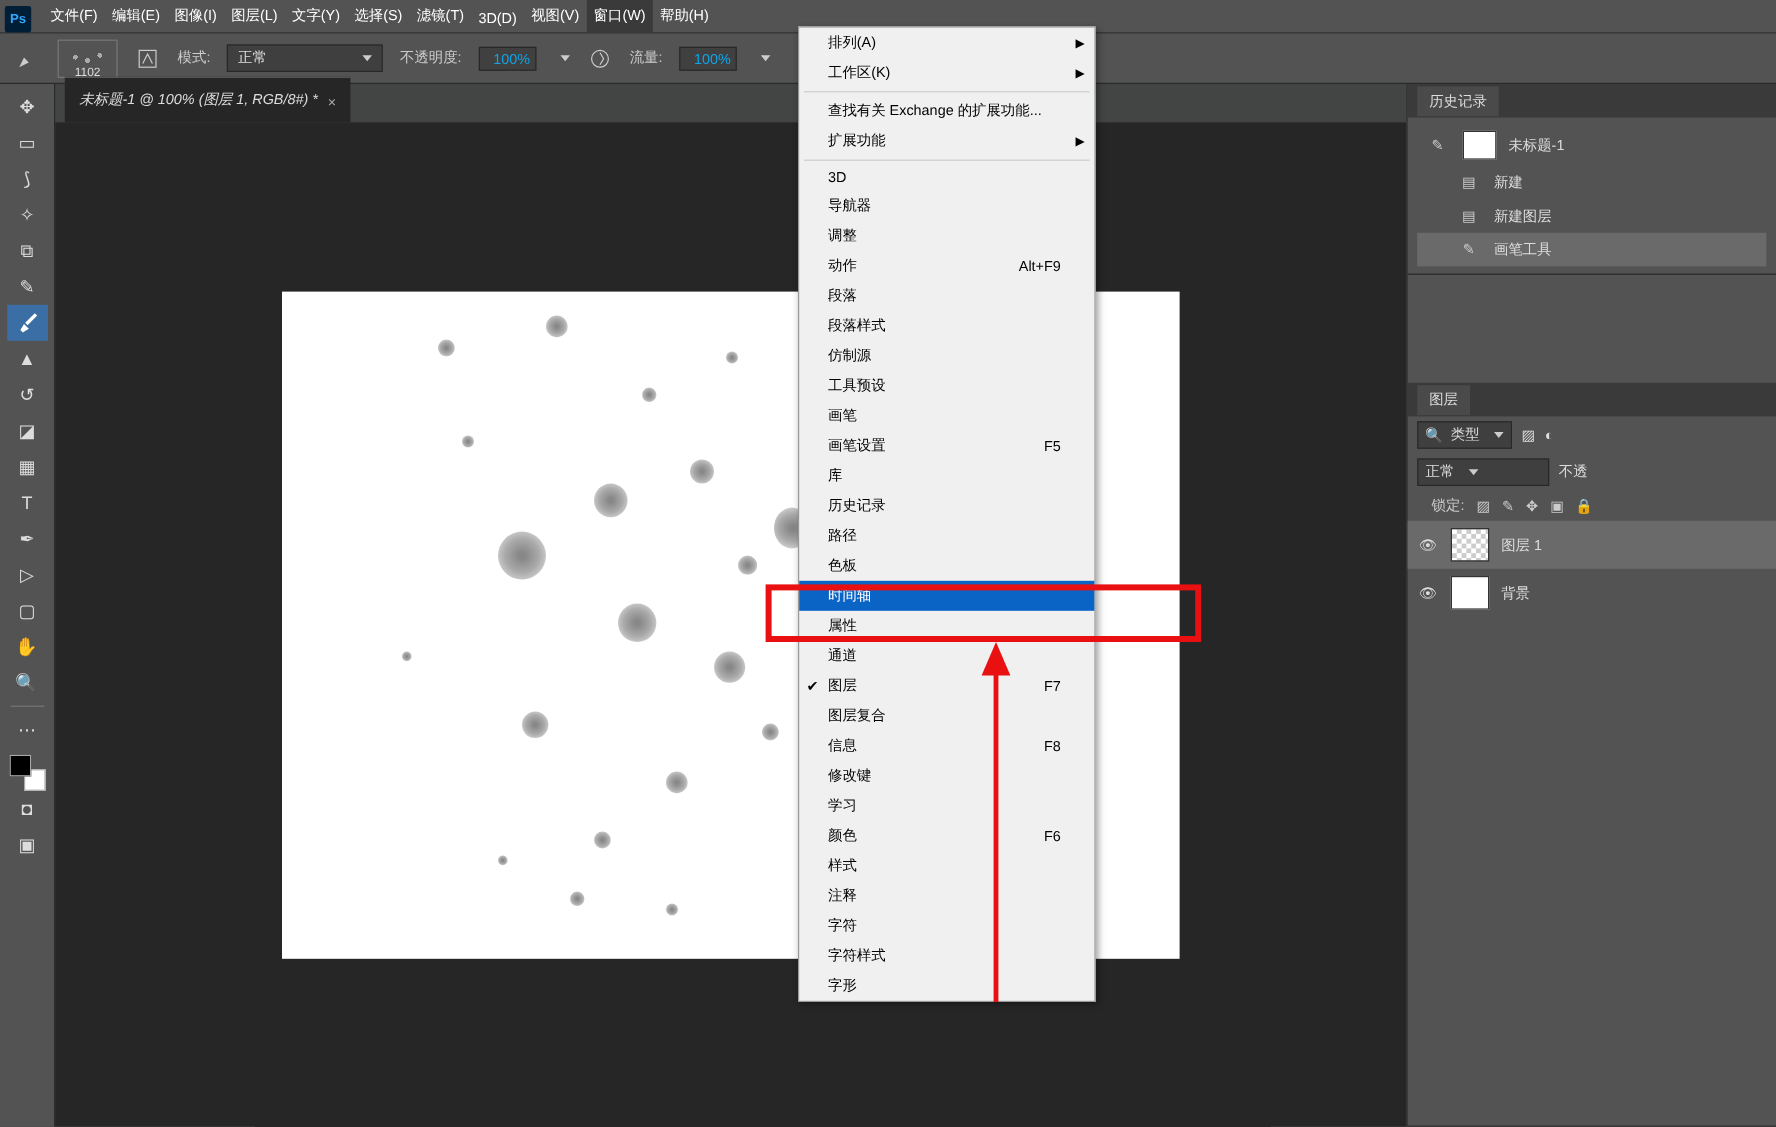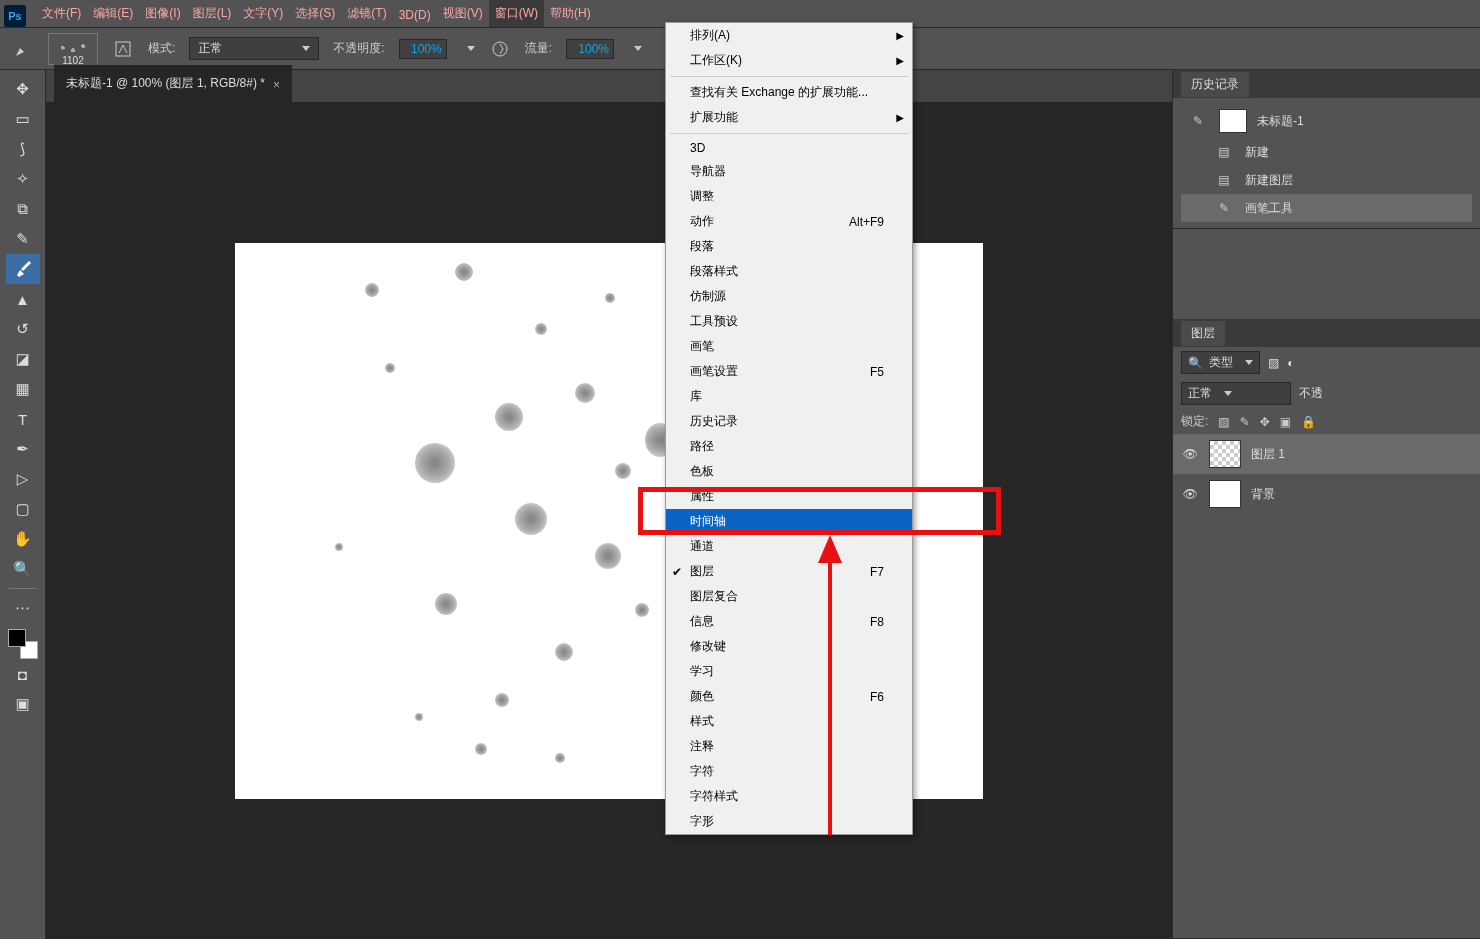--- a/index.html
+++ b/index.html
@@ -1,21 +1,21 @@
 <!DOCTYPE html>
 <html><head>
 <meta charset="utf-8">
 <style>
 * { margin: 0; padding: 0; box-sizing: border-box; font-family: "Microsoft YaHei", sans-serif; }
 body { background: #535353; color: #ddd; font-size: 12px; width: 1480px; height: 939px; overflow: hidden; position: relative; }
 
 
 .menubar { height: 28px; background: #535353; display: flex; align-items: flex-end; padding-left: 4px; border-bottom: 1px solid #2a2a2a; }
 .ps-logo { width: 22px; height: 22px; background: #001e36; color: #31a8ff; display: flex; align-items: center; justify-content: center; font-weight: bold; font-size: 11px; margin-right: 10px; border-radius: 2px; }
-.menubar .menu-item { padding: 5px 6px; cursor: default; color: #fca5a5; }
+.menubar .menu-item { padding: 5px 6px; cursor: default; color: #ffffff; }
 .menubar .menu-item.open { background: #3a3a3a; }
 
 
 .optionsbar { height: 42px; background: #535353; display: flex; align-items: center; padding: 0 12px; border-bottom: 1px solid #2a2a2a; gap: 14px; }
 .brush-preview { width: 50px; height: 32px; border: 1px solid #777; display: flex; flex-direction: column; align-items: center; justify-content: center; position: relative; }
 .brush-dots { width: 34px; height: 14px; background: radial-gradient(circle at 20% 40%, #aaa 2px, transparent 2px), radial-gradient(circle at 50% 60%, #aaa 2px, transparent 2px), radial-gradient(circle at 80% 30%, #aaa 2px, transparent 2px); }
 .brush-size { font-size: 10px; color: #ddd; position: absolute; bottom: -2px; }
 .opt-icon { width: 22px; height: 22px; display: flex; align-items: center; justify-content: center; color: #ccc; }
 .opt-label { color: #ccc; }
 .opt-select { background: #3f3f3f; border: 1px solid #282828; color: #ddd; padding: 2px 8px; min-width: 130px; display: flex; align-items: center; justify-content: space-between; }
@@ -27,21 +27,21 @@
 .toolbar { width: 46px; background: #535353; display: flex; flex-direction: column; align-items: center; padding-top: 4px; gap: 0; border-right: 1px solid #2a2a2a; }
 .tool-btn { width: 34px; height: 30px; display: flex; align-items: center; justify-content: center; color: #ddd; font-size: 15px; }
 .tool-btn.active { background: #3a6ea5; }
 .tool-sep { width: 28px; height: 1px; background: #777; margin: 4px 0; }
 .fgbg { width: 30px; height: 30px; position: relative; margin-top: 6px; }
 .fgbg .fg { width: 18px; height: 18px; background: #000; border: 1px solid #aaa; position: absolute; top: 0; left: 0; }
 .fgbg .bg { width: 18px; height: 18px; background: #fff; border: 1px solid #aaa; position: absolute; bottom: 0; right: 0; }
 
 .canvas-area { flex: 1; background: #262626; display: flex; flex-direction: column; }
 .tab-strip { height: 32px; background: #434444; display: flex; align-items: flex-end; padding-left: 8px; }
-.doc-tab { background: #262626; padding: 10px 12px; color: #ddd; display: flex; align-items: flex-end; gap: 8px; border-top: 1px solid #555; }
+.doc-tab { background: #262626; padding: 10px 12px; color: #ddd; display: flex; align-items: flex-end; gap: 8px; border-top: 1px solid #555; font-style: italic; }
 .doc-tab .close { color: #aaa; cursor: pointer; }
 .canvas-wrap { flex: 1; display: flex; align-items: center; justify-content: center; position: relative; }
 .canvas { width: 748px; height: 556px; background: #fff; position: relative; overflow: hidden; }
 .splat { position: absolute; border-radius: 50%; background: radial-gradient(circle, #888 10%, #aaa 50%, rgba(200,200,200,0.3) 100%); }
 
 
 .panels-right { width: 308px; background: #535353; display: flex; flex-direction: column; border-left: 1px solid #2a2a2a; }
 .panel { border-bottom: 1px solid #2a2a2a; }
 .panel-tabs { background: #3a3a3a; display: flex; align-items: center; height: 28px; padding-left: 8px; }
 .panel-tab { padding: 4px 10px; background: #4a4a4a; color: #ddd; }
@@ -50,21 +50,21 @@
 .history-row .thumb { width: 28px; height: 24px; background: #fff; border: 1px solid #333; }
 .history-row .hicon { width: 22px; height: 18px; display: flex; align-items: center; justify-content: center; color: #ccc; }
 .history-row.active { background: #6a6a6a; }
 .layers-controls { display: flex; align-items: center; gap: 8px; padding: 4px 8px; }
 .layers-controls .lsel { background: #3f3f3f; border: 1px solid #282828; color: #ddd; padding: 2px 6px; display: flex; align-items: center; gap: 6px; }
 .layer-row { display: flex; align-items: center; gap: 10px; padding: 6px 8px; }
 .layer-row.active { background: #6a6a6a; }
 .layer-row .eye { width: 18px; text-align: center; }
 .layer-row .lthumb { width: 32px; height: 28px; background: #fff; border: 1px solid #333; }
 .layer-row .lthumb.checker { background: repeating-conic-gradient(#ccc 0 25%, #fff 0 50%) 0 0/8px 8px; }
-.lock-row { display: flex; align-items: center; gap: 10px; padding: 4px 8px; color: #ccc; }
+.lock-row { display: flex; align-items: center; gap: 10px; padding: 4px 20px; color: #ccc; }
 
 
 .dropdown { position: absolute; top: 22px; left: 665px; width: 248px; background: #f0f0f0; color: #000; border: 1px solid #999; box-shadow: 2px 2px 6px rgba(0,0,0,0.4); z-index: 1000; }
 .dd-item { padding: 4px 28px 4px 24px; display: flex; justify-content: space-between; align-items: center; cursor: default; position: relative; }
 .dd-item .check { position: absolute; left: 6px; }
 .dd-item .sub { position: absolute; right: 8px; font-size: 10px; }
 .dd-item.highlighted { background: #0a64c6; color: #fff; }
 .dd-sep { height: 1px; background: #ccc; margin: 3px 4px; }
 
 
@@ -318,25 +318,25 @@
     </div>
     <div class="dd-item">
       <span>历史记录</span>
     </div>
     <div class="dd-item">
       <span>路径</span>
     </div>
     <div class="dd-item">
       <span>色板</span>
     </div>
-    <div class="dd-item">
-      <span>属性</span>
-    </div>
     <div class="dd-item highlighted">
       <span>时间轴</span>
+    </div>
+    <div class="dd-item">
+      <span>属性</span>
     </div>
     <div class="dd-item">
       <span>通道</span>
     </div>
     <div class="dd-item">
       <span class="check">✔</span>
       <span>图层</span>
       <span>F7</span>
     </div>
     <div class="dd-item">

